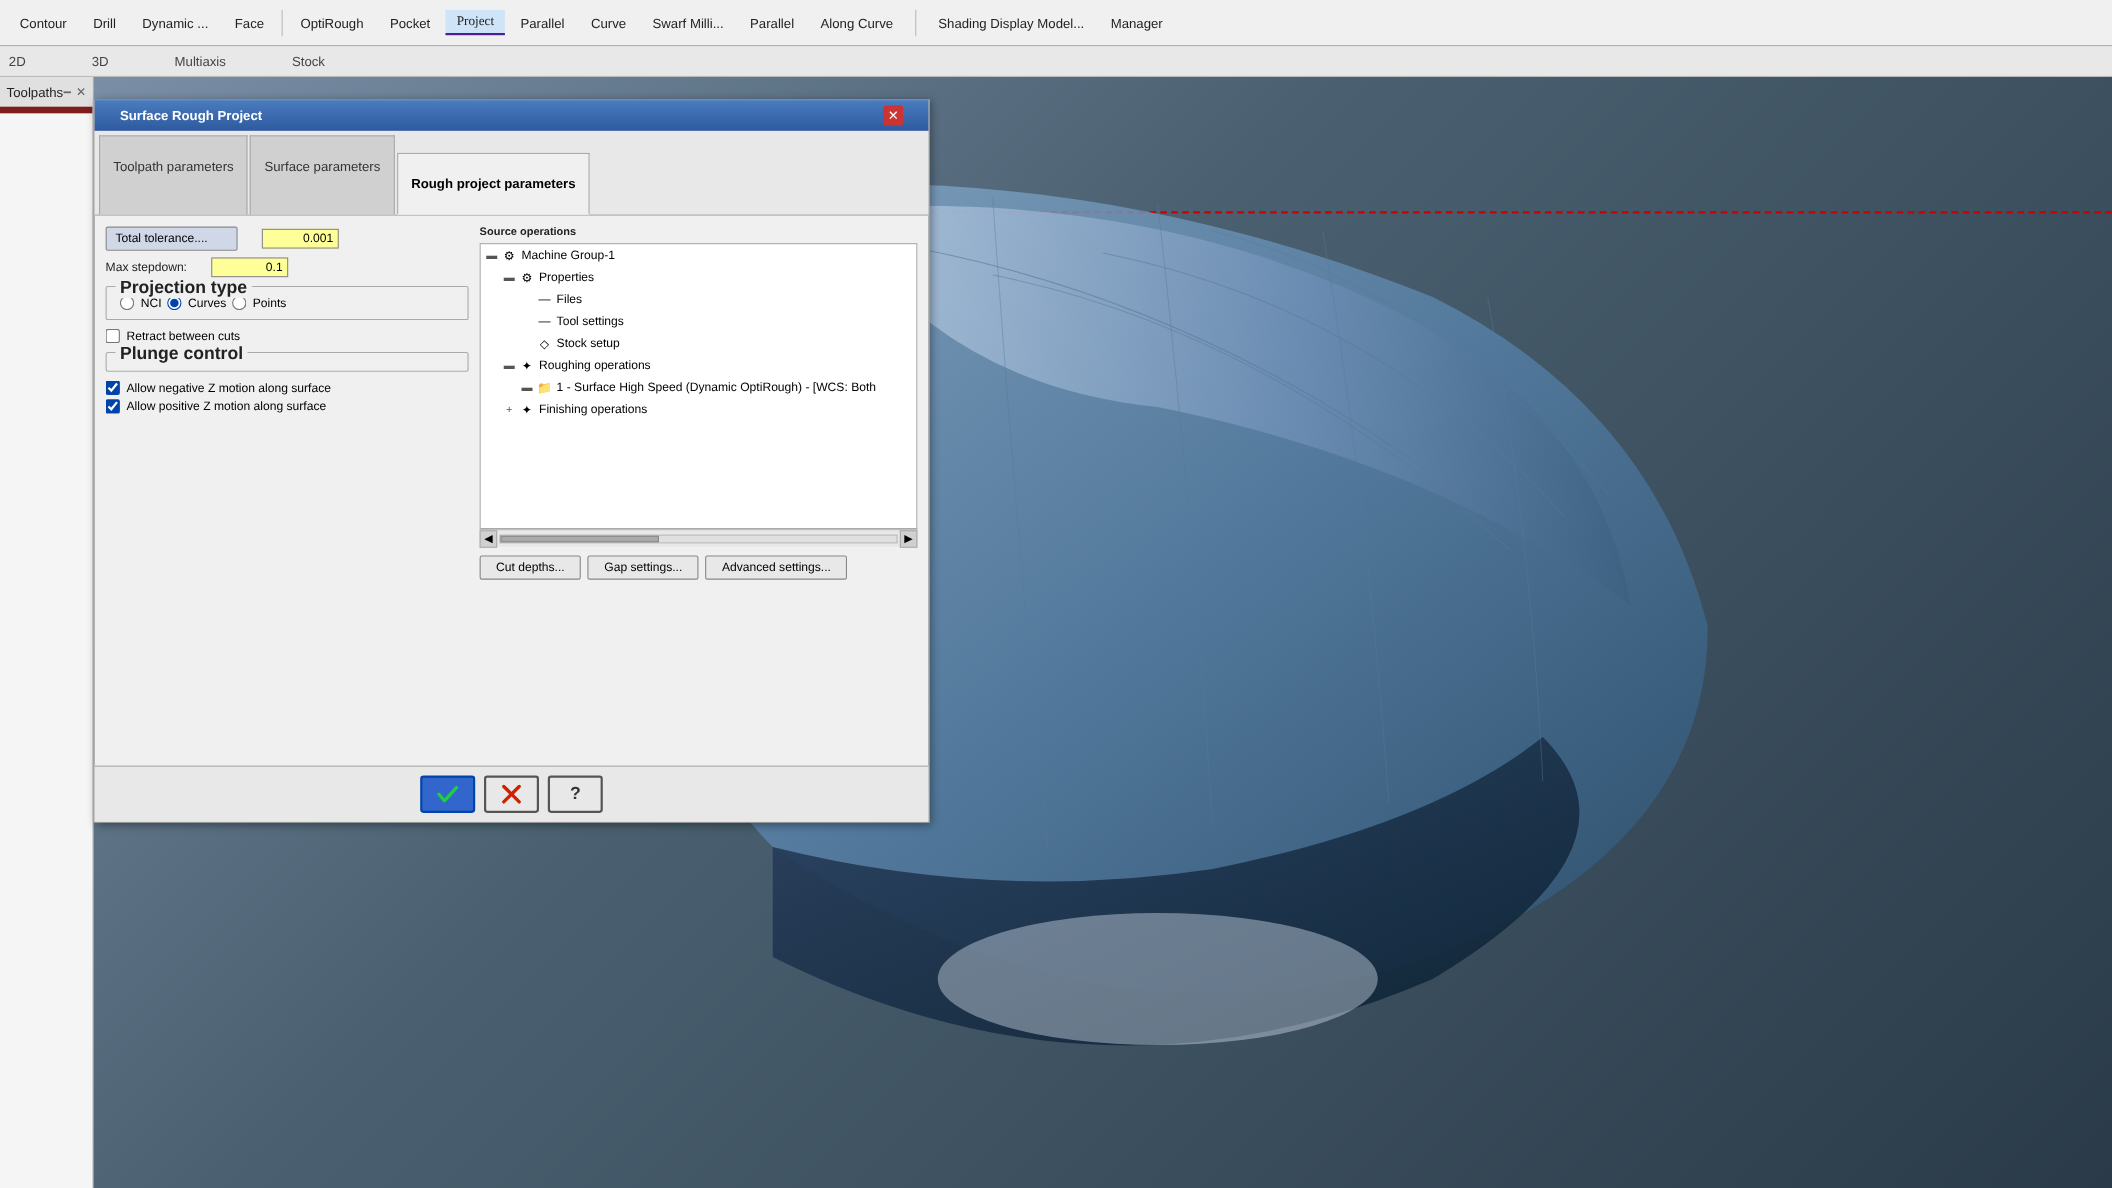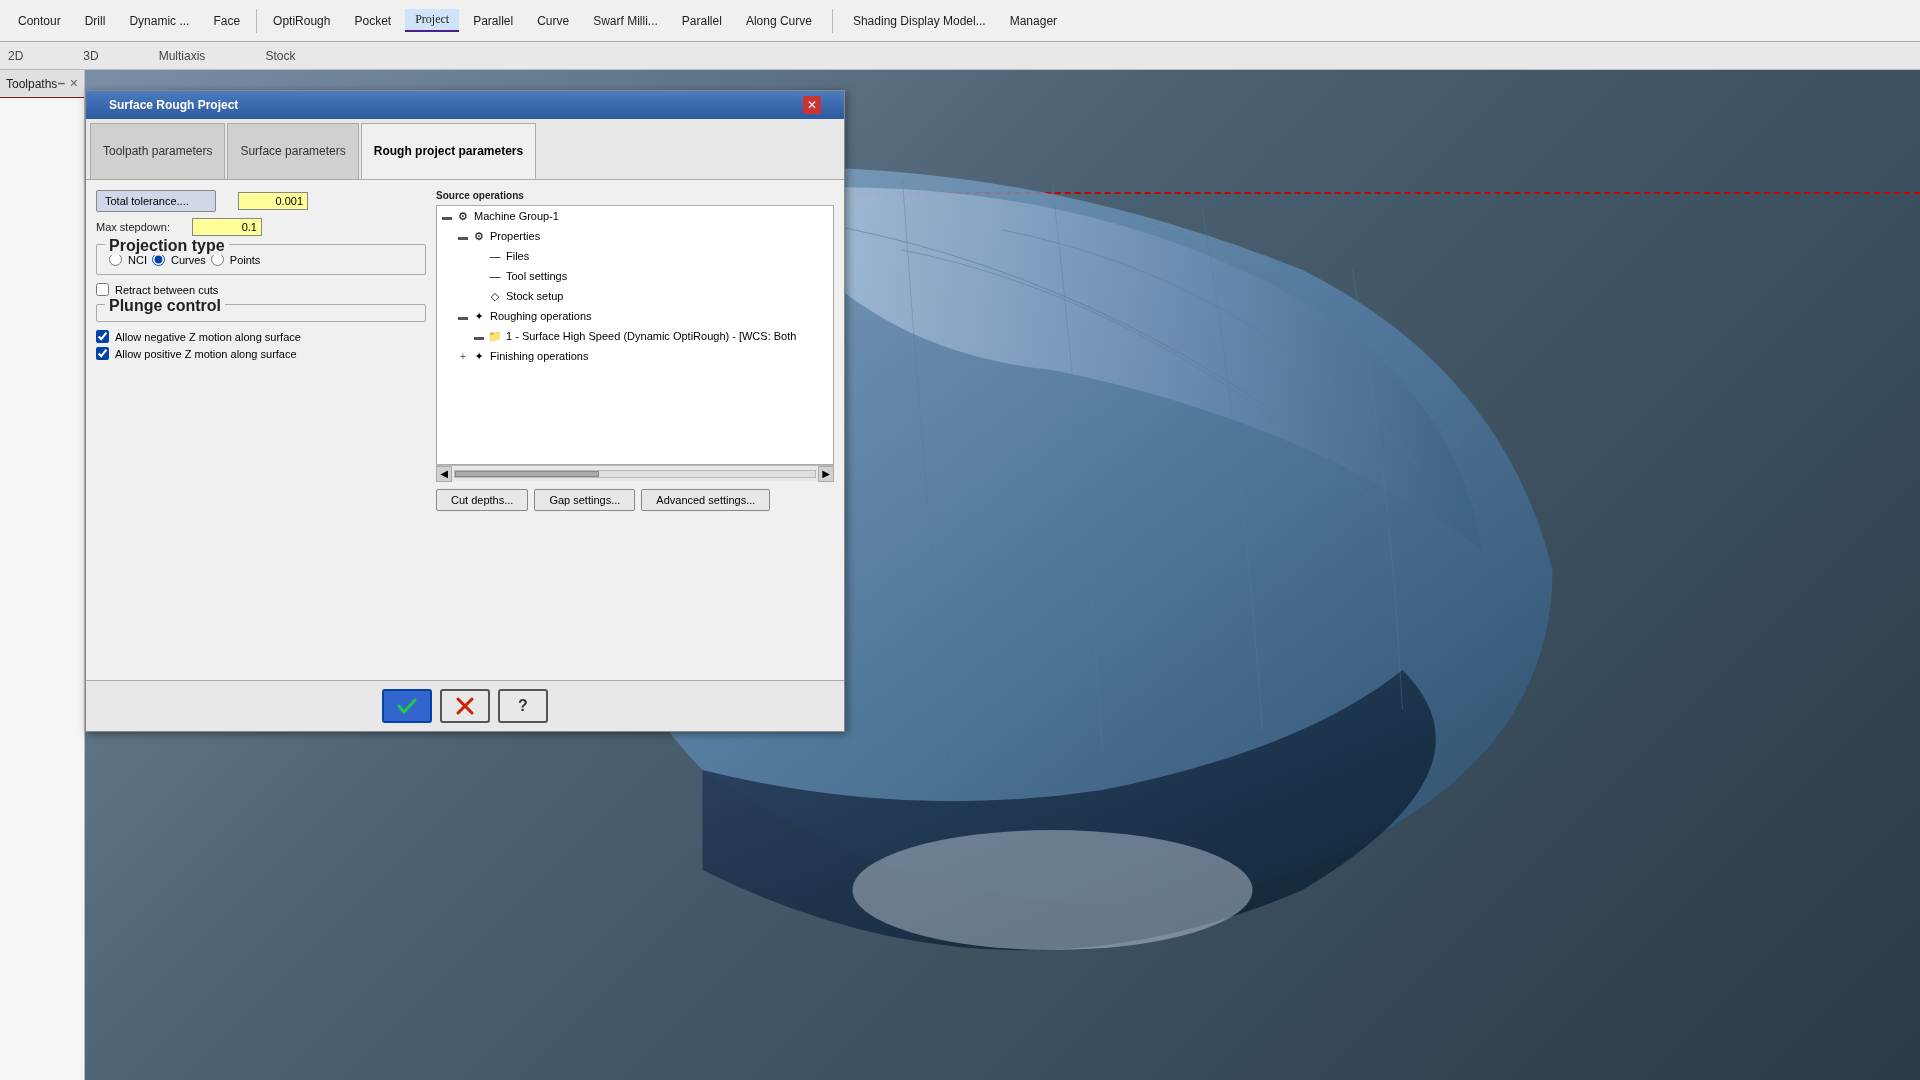--- a/index.html
+++ b/index.html
@@ -60,21 +60,21 @@
       top: 70px;
       left: 0;
       width: 85px;
       background: #f5f5f5;
       border-right: 1px solid #bbb;
       height: calc(100% - 70px);
       font-size: 12px;
     }
     .toolpaths-header {
       background: #e0e0e0;
-      border-bottom: 1px solid #7f1d1d;
+      border-bottom: 6px solid #7f1d1d;
       padding: 4px 6px;
       display: flex;
       align-items: center;
       justify-content: space-between;
       font-size: 12px;
       font-weight: normal;
       color: #222;
     }
     .toolpaths-header-icons {
       display: flex;
@@ -168,20 +168,21 @@
       border: 1px solid #aaa;
       border-bottom: none;
       color: #333;
     }
 
     .dialog-tab.active {
       background: #f0f0f0;
       border-bottom: 1px solid #f0f0f0;
       font-weight: bold;
       color: #000;
+      margin-top: 16px;
     }
 
     .dialog-body {
       display: flex;
       padding: 10px;
       gap: 10px;
       min-height: 500px;
     }
 
     

